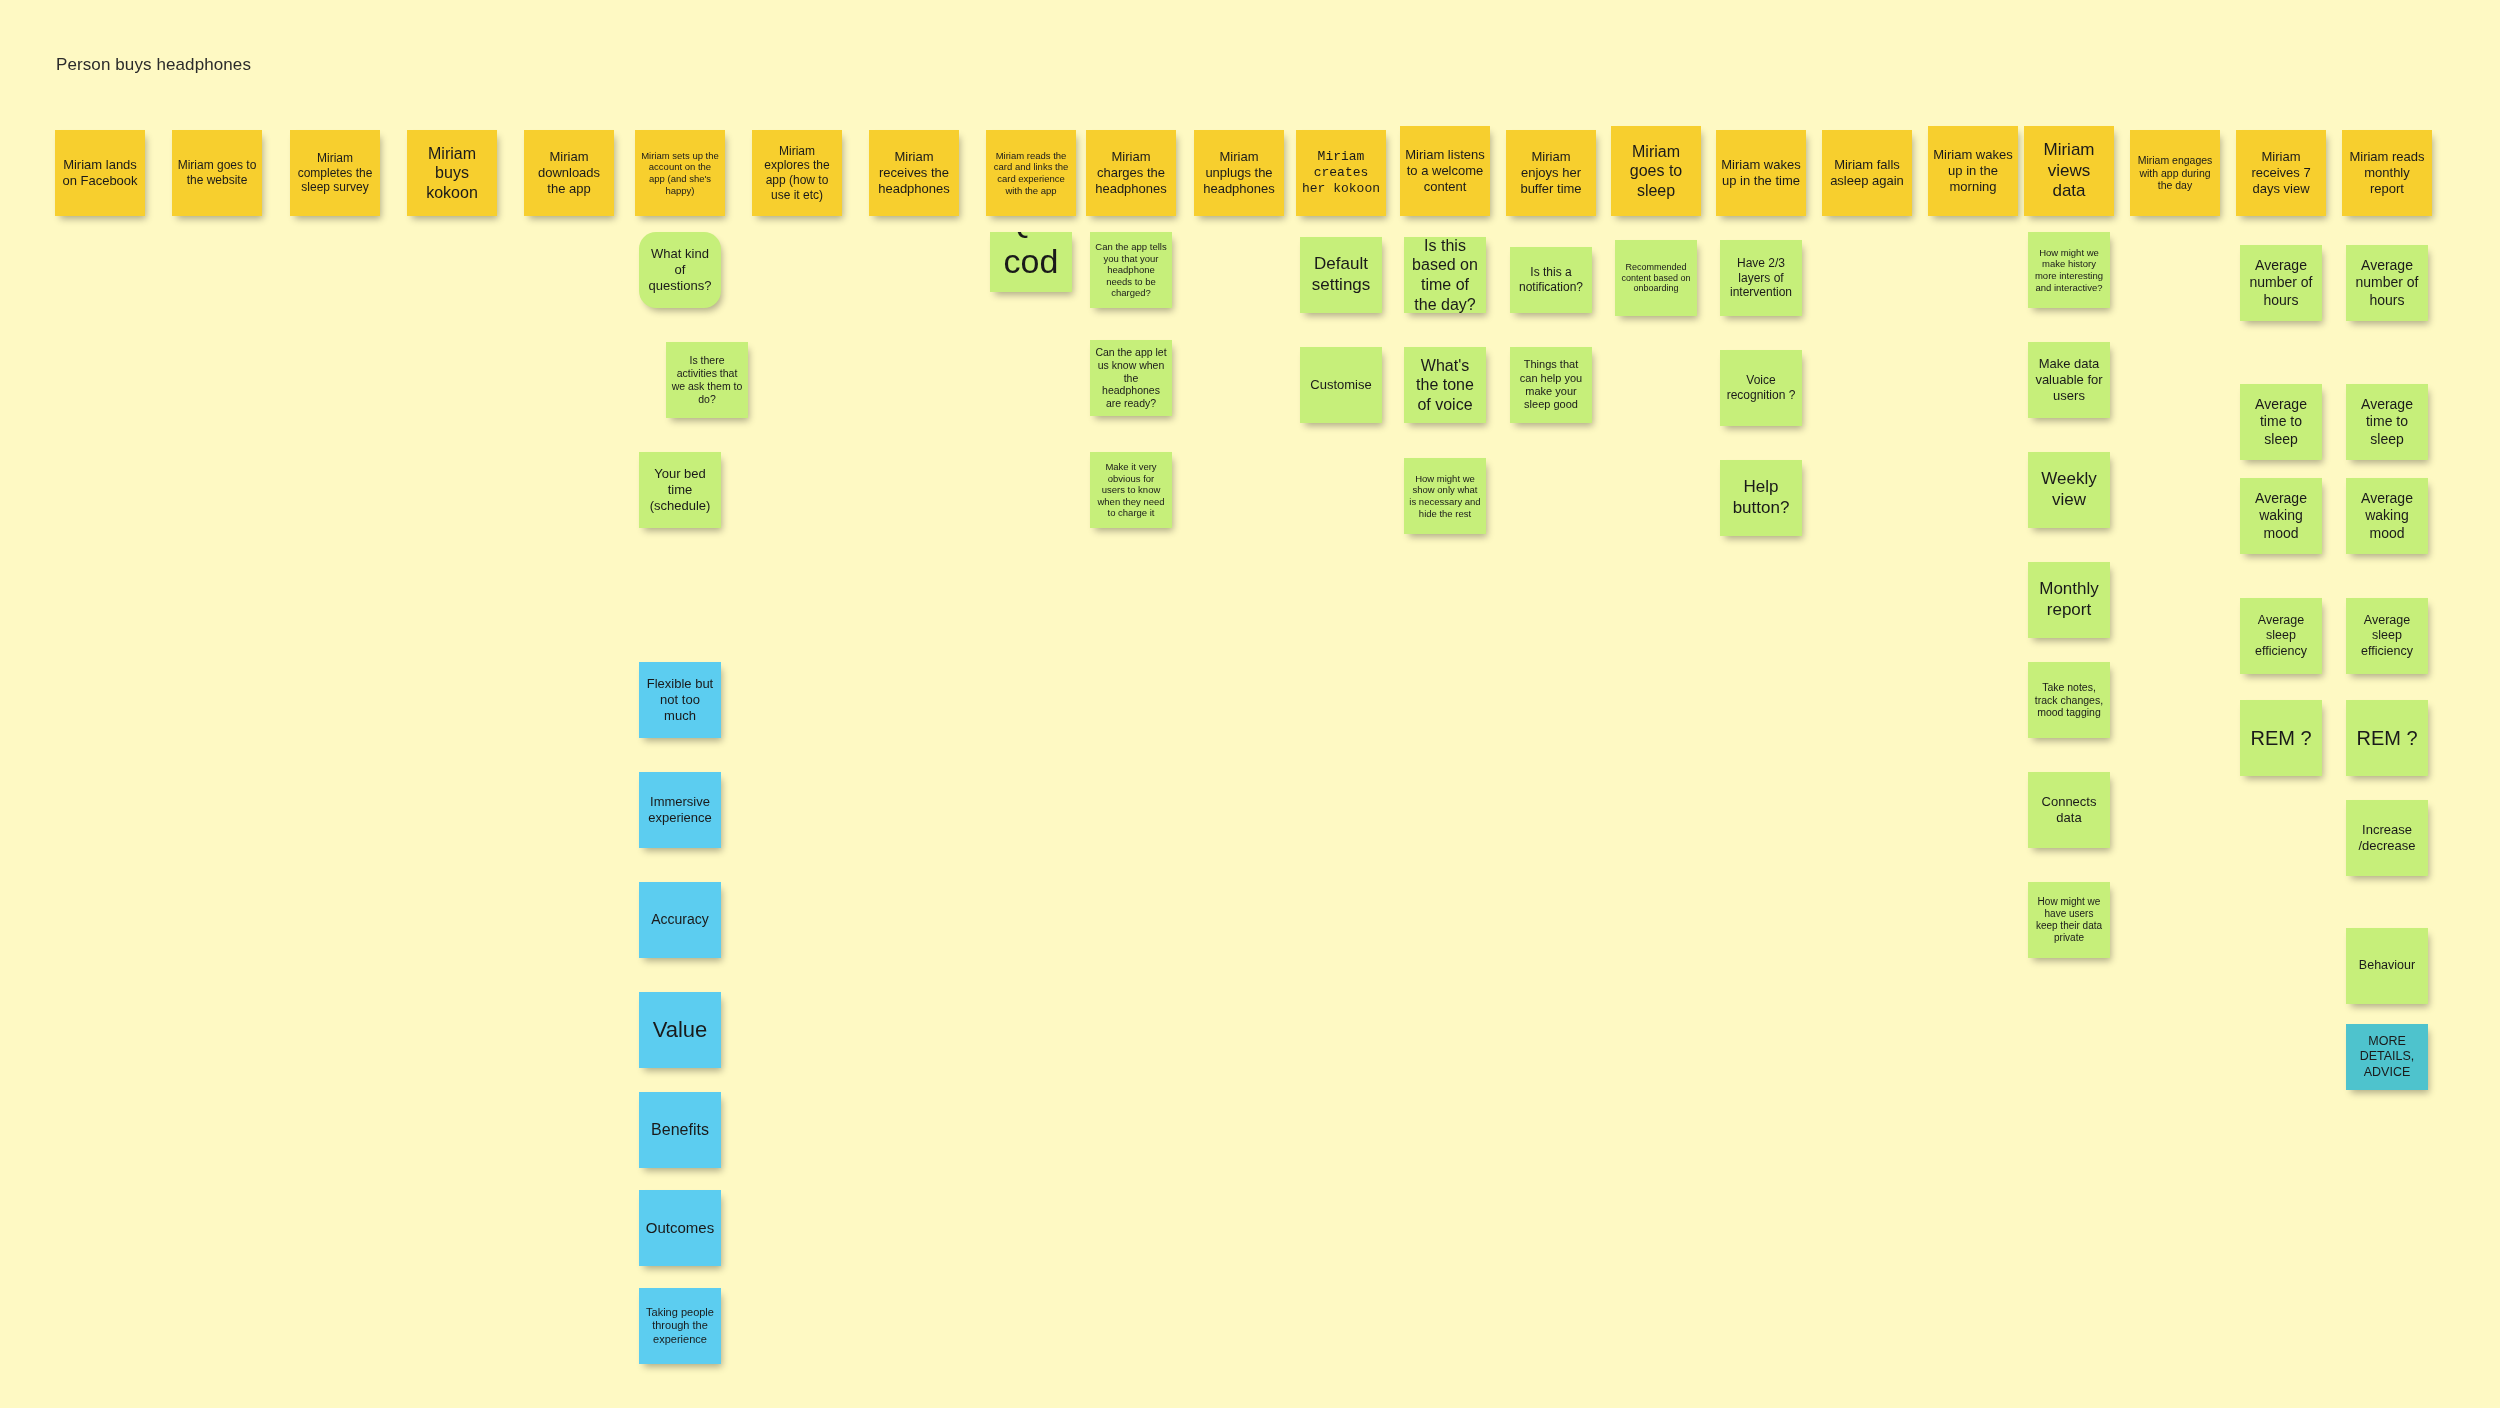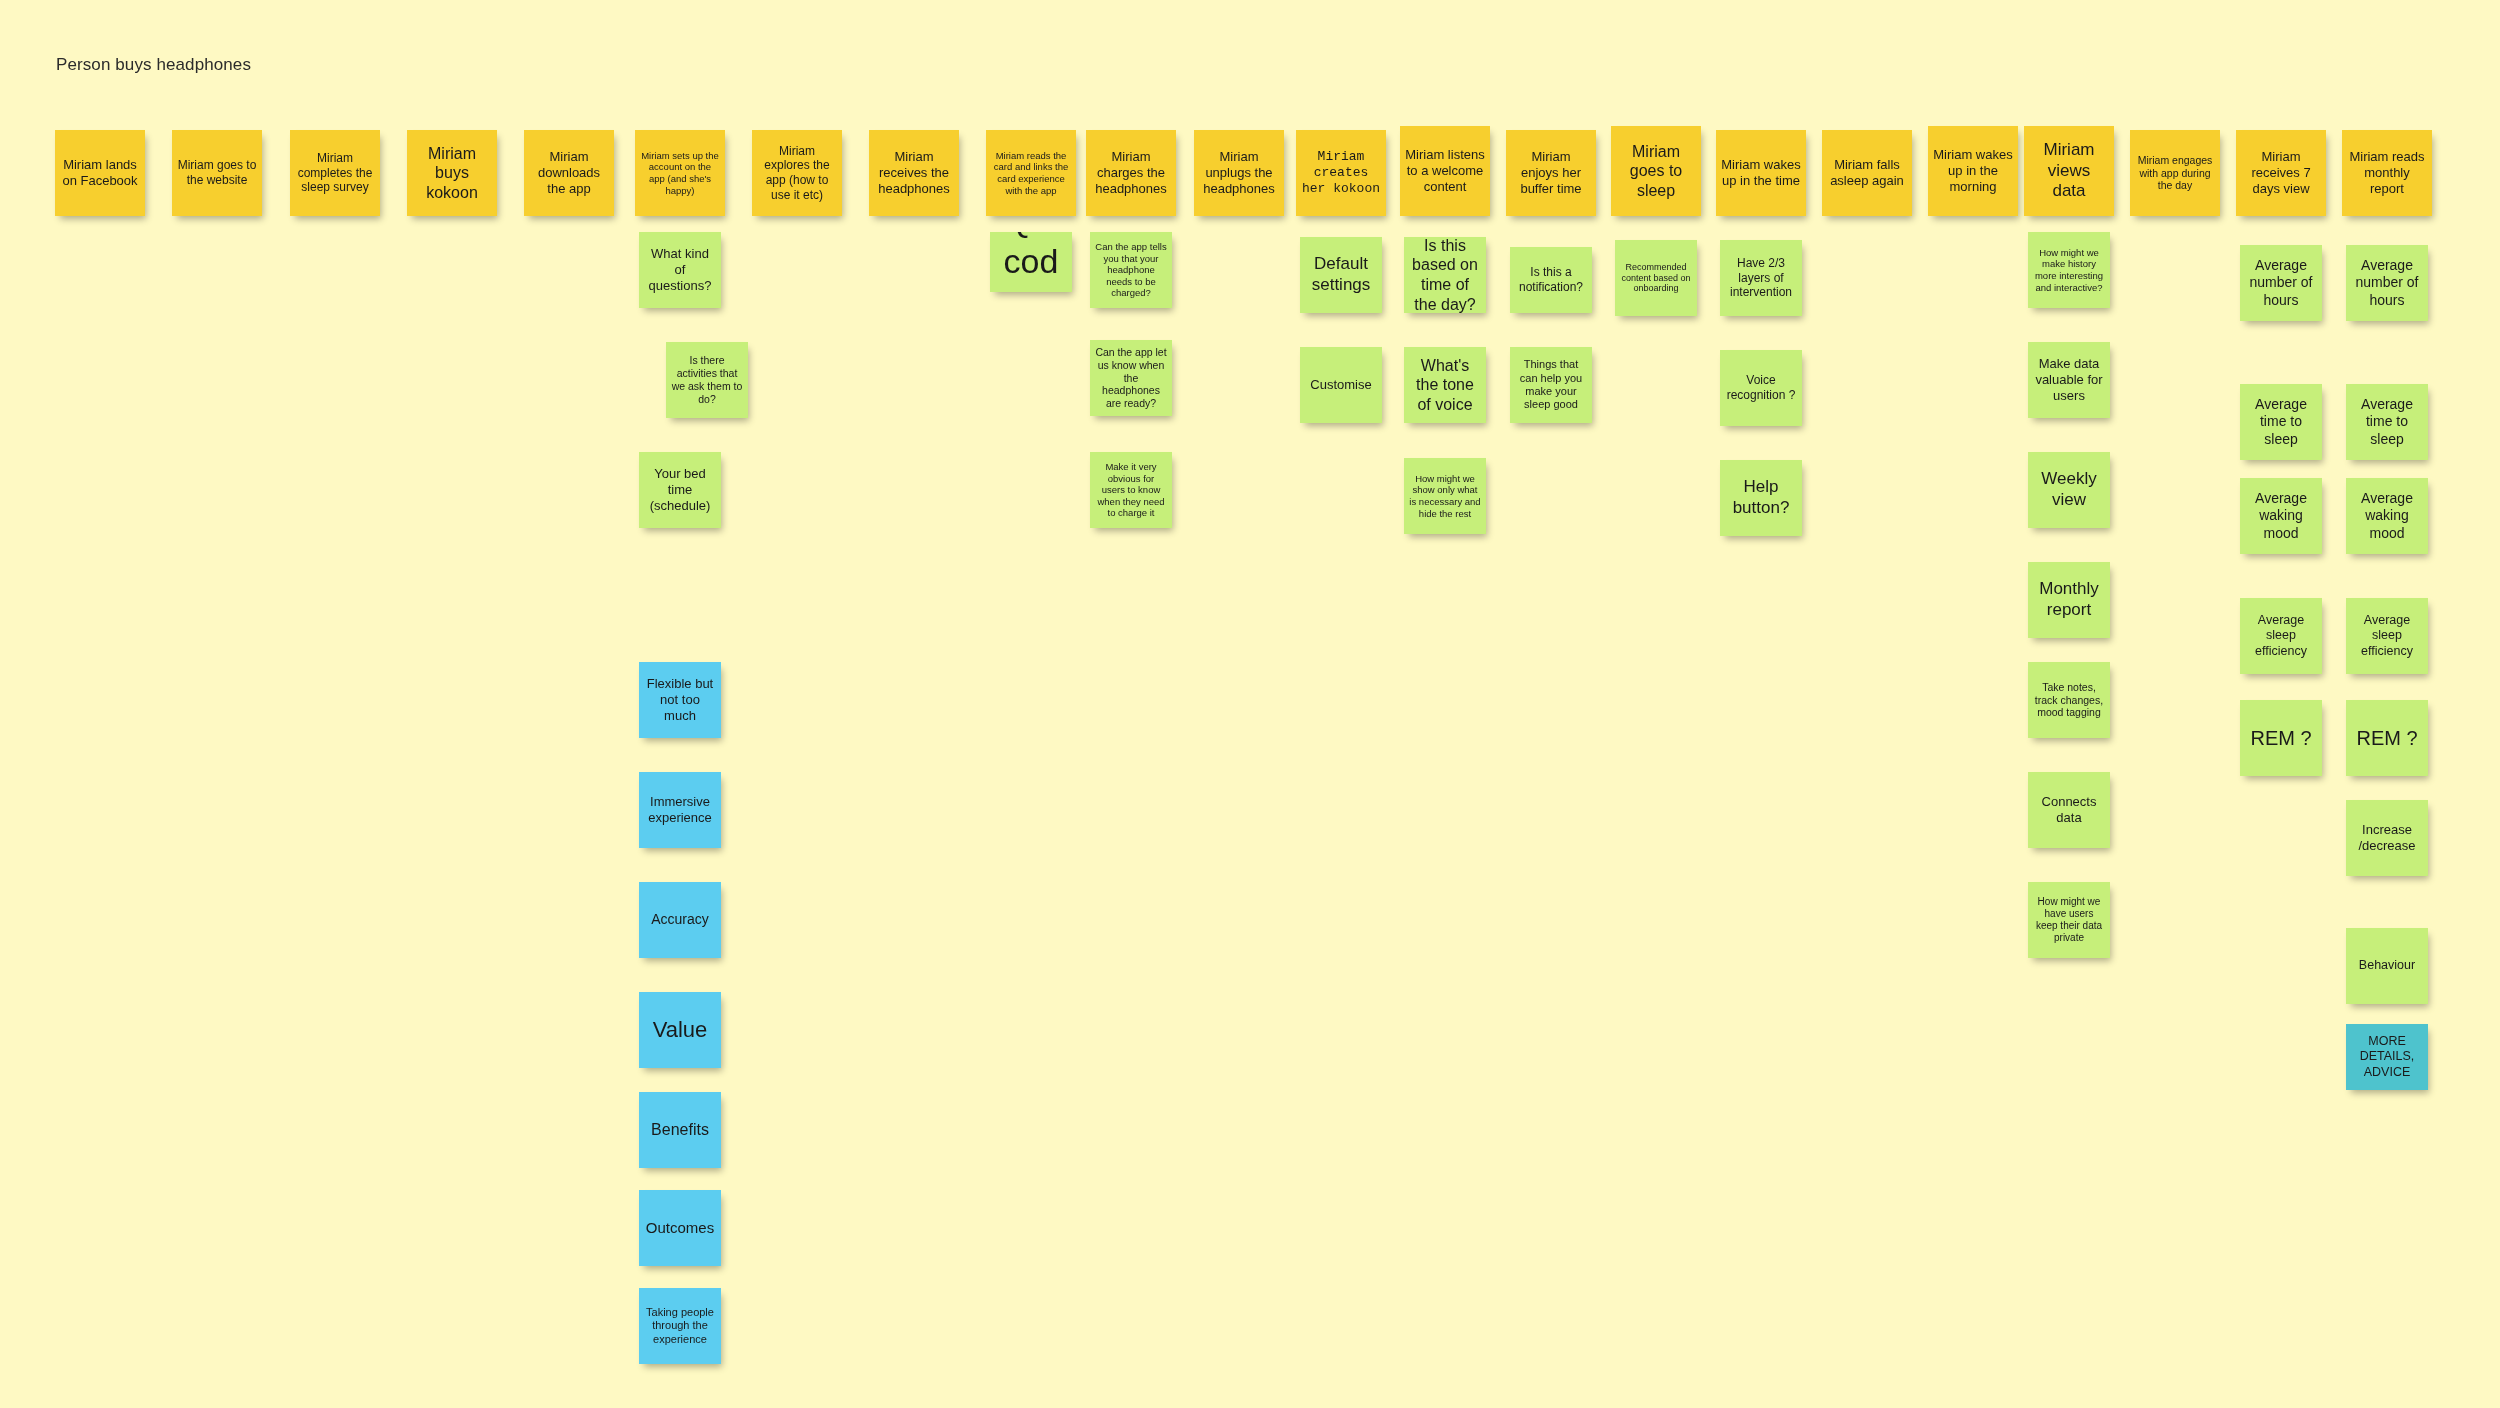--- a/index.html
+++ b/index.html
@@ -71,21 +71,21 @@
       </div>
       <div class="note yellow" style="left: 407px; top: 130px; width: 90px; height: 86px; font-size: 16px;">
         <span class="txt">Miriam buys kokoon</span>
       </div>
       <div class="note yellow" style="left: 524px; top: 130px; width: 90px; height: 86px; font-size: 13px;">
         <span class="txt">Miriam downloads the app</span>
       </div>
       <div class="note yellow" style="left: 635px; top: 130px; width: 90px; height: 86px; font-size: 9.5px;">
         <span class="txt">Miriam sets up the account on the app (and she's happy)</span>
       </div>
-      <div class="note green" style="left: 639px; top: 232px; width: 82px; height: 76px; font-size: 13px;">
+      <div class="note green" style="left: 639px; top: 232px; width: 82px; height: 76px; font-size: 13px; border-radius: 17px;">
         <span class="txt">What kind of questions?</span>
       </div>
       <div class="note green" style="left: 666px; top: 342px; width: 82px; height: 76px; font-size: 10.5px;">
         <span class="txt">Is there activities that we ask them to do?</span>
       </div>
       <div class="note green" style="left: 639px; top: 452px; width: 82px; height: 76px; font-size: 13px;">
         <span class="txt">Your bed time (schedule)</span>
       </div>
       <div class="note blue" style="left: 639px; top: 662px; width: 82px; height: 76px; font-size: 13px;">
         <span class="txt">Flexible but not too much</span>

